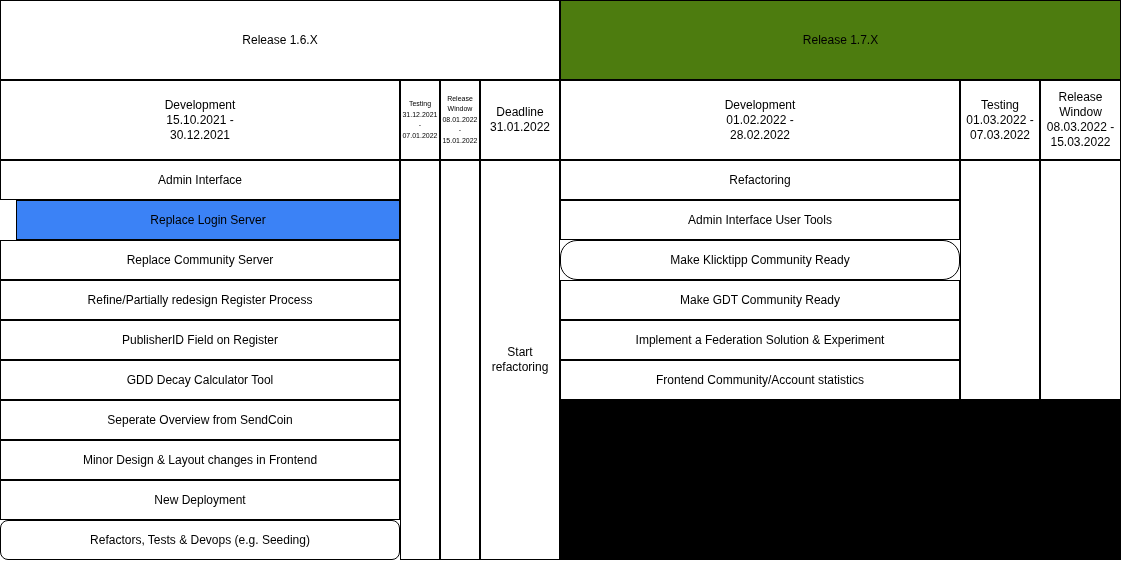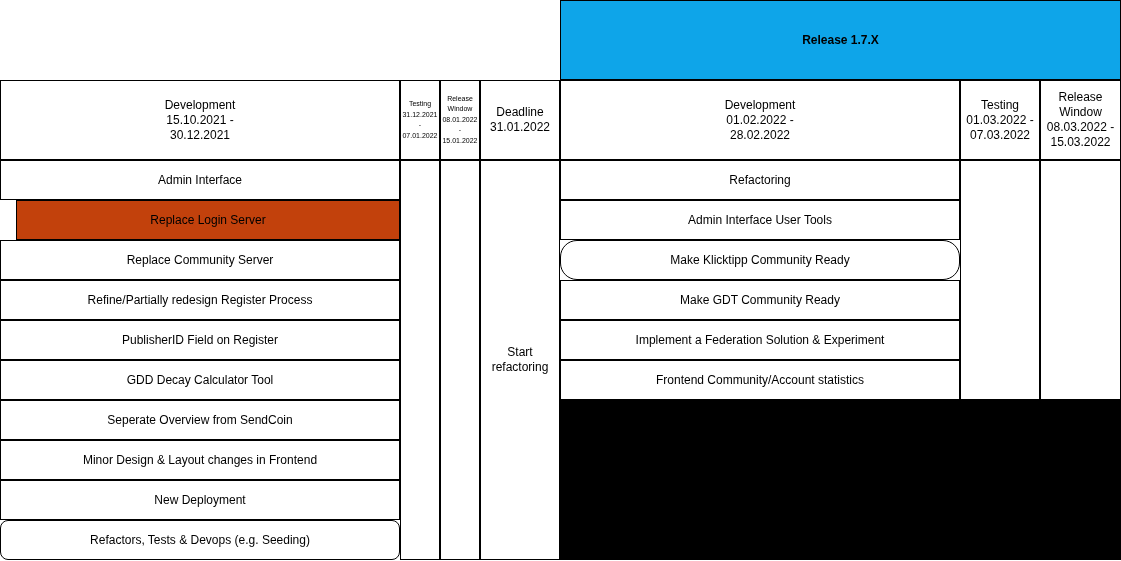--- a/index.html
+++ b/index.html
@@ -45,21 +45,24 @@
     background: #000000;
     border: 1px solid #000000;
   }
 </style>
 </head>
 <body style="color: rgb(0, 0, 0);">
 
 <div class="canvas">
   <div class="grid">
 
-    <div class="cell" style="grid-area: 1 / 5 / 2 / 8; border-color: rgb(0, 0, 0); background: #0ea5e9; font-weight: bold;">
+    <div class="cell" style="grid-area: 1 / 1 / 2 / 5; border-color: rgb(0, 0, 0); background: rgb(255, 255, 255);">
+      <span>Release 1.6.X</span>
+    </div>
+    <div class="cell" style="grid-area: 1 / 5 / 2 / 8; border-color: rgb(0, 0, 0); background: #4d7c0f;">
       <span>Release 1.7.X</span>
     </div>
 
     <div class="cell" style="grid-area: 2 / 1 / 3 / 2; border-color: rgb(0, 0, 0); background: rgb(255, 255, 255);">Development
 15.10.2021 -
 30.12.2021</div>
     <div class="cell tiny" style="grid-area: 2 / 2 / 3 / 3; border-color: rgb(0, 0, 0); background: rgb(255, 255, 255);">Testing
 31.12.2021
 -
 07.01.2022</div>
@@ -75,21 +78,21 @@
 28.02.2022</div>
     <div class="cell" style="grid-area: 2 / 6 / 3 / 7; border-color: rgb(0, 0, 0); background: rgb(255, 255, 255);">Testing
 01.03.2022 -
 07.03.2022</div>
     <div class="cell" style="grid-area: 2 / 7 / 3 / 8; border-color: rgb(0, 0, 0); background: rgb(255, 255, 255);">Release
 Window
 08.03.2022 -
 15.03.2022</div>
 
     <div class="cell" style="grid-area: 3 / 1 / 4 / 2; border-color: rgb(0, 0, 0); background: rgb(255, 255, 255);">Admin Interface</div>
-    <div class="cell" style="grid-area: 4 / 1 / 5 / 2; border-color: rgb(0, 0, 0); background: #c2410c; margin-left: 16px;">Replace Login Server</div>
+    <div class="cell" style="grid-area: 4 / 1 / 5 / 2; border-color: rgb(0, 0, 0); background: #3b82f6; margin-left: 16px;">Replace Login Server</div>
     <div class="cell" style="grid-area: 5 / 1 / 6 / 2; border-color: rgb(0, 0, 0); background: rgb(255, 255, 255);">Replace Community Server</div>
     <div class="cell" style="grid-area: 6 / 1 / 7 / 2; border-color: rgb(0, 0, 0); background: rgb(255, 255, 255);">Refine/Partially redesign Register Process</div>
     <div class="cell" style="grid-area: 7 / 1 / 8 / 2; border-color: rgb(0, 0, 0); background: rgb(255, 255, 255);">PublisherID Field on Register</div>
     <div class="cell" style="grid-area: 8 / 1 / 9 / 2; border-color: rgb(0, 0, 0); background: rgb(255, 255, 255);">GDD Decay Calculator Tool</div>
     <div class="cell" style="grid-area: 9 / 1 / 10 / 2; border-color: rgb(0, 0, 0); background: rgb(255, 255, 255);">Seperate Overview from SendCoin</div>
     <div class="cell" style="grid-area: 10 / 1 / 11 / 2; border-color: rgb(0, 0, 0); background: rgb(255, 255, 255);">Minor Design &amp; Layout changes in Frontend</div>
     <div class="cell" style="grid-area: 11 / 1 / 12 / 2; border-color: rgb(0, 0, 0); background: rgb(255, 255, 255);">New Deployment</div>
     <div class="cell" style="grid-area: 12 / 1 / 13 / 2; border-color: rgb(0, 0, 0); background: rgb(255, 255, 255); border-radius: 8px;">Refactors, Tests &amp; Devops (e.g. Seeding)</div>
 
     <div class="cell" style="grid-area: 3 / 2 / 13 / 3; border-color: rgb(0, 0, 0); background: rgb(255, 255, 255);"></div>

